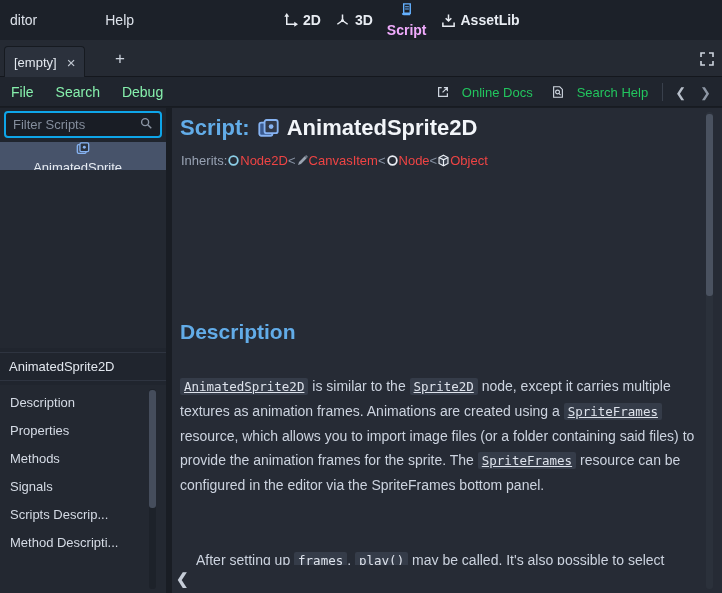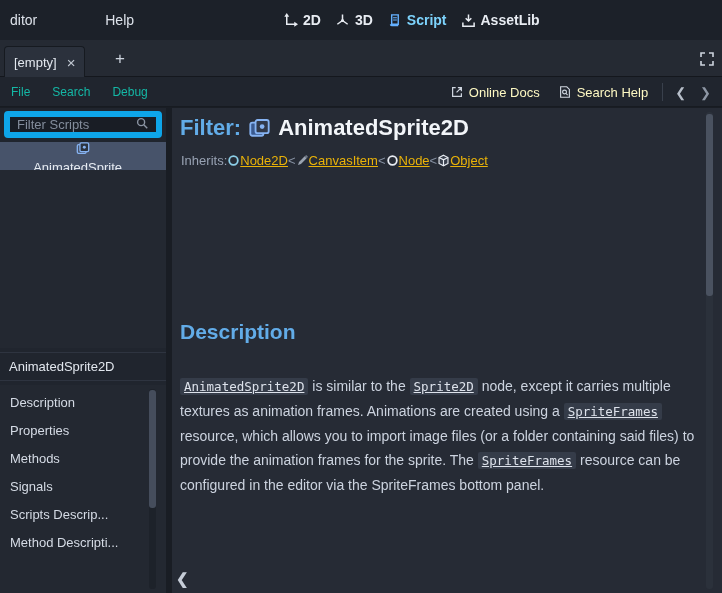--- a/index.html
+++ b/index.html
@@ -9,50 +9,50 @@
 
   
   .topbar { position:absolute; top:0; left:0; right:0; height:40px; background:#1c2129;
             display:flex; align-items:center;gap:48px; }
   .menu-item { font-size:14px; color:#dde2ea; padding:4px 10px; cursor:default; }
   .workspaces { position:absolute; left:283px; top:0; height:40px; display:flex; align-items:center; gap:14px; }
   .ws { display:flex; align-items:center; gap:5px; font-size:14px; font-weight:700; color:#e8ecf2; }
   .ws svg { width:15px; height:15px; display:block; }
   .ws .st { stroke:#e8ecf2; }
   .ws .fl { fill:#e8ecf2; }
-  .ws.active { color:#7dd3fc; }
+  .ws.active { color:#f0abfc;flex-direction:column; }
   .ws.active .st { stroke:#64b1ff; }
   .ws.active .fl { fill:#64b1ff; }
 
   
   .tabbar { position:absolute; top:40px; left:0; right:0; height:37px; background:#252a33;
             border-bottom:1px solid #14171d; }
   .tab { position:absolute; left:4px; top:6px; height:31px; background:#2b313c;
          border:1px solid #161a20; border-bottom:none; border-radius:4px 4px 0 0;
          display:flex; align-items:center; padding:0 9px; gap:10px; font-size:13px; color:#e3e8ef; }
   .tab-close { color:#c3cad4; font-size:15px; line-height:1; }
   .add-tab { position:absolute; left:110px; top:7px; font-size:17px; color:#cdd4de; padding:2px 5px; }
   .expand-btn { position:absolute; right:7px; top:11px; width:16px; height:16px; }
   .expand-btn svg { width:16px; height:16px; display:block; }
 
   
   .menurow { position:absolute; top:77px; left:0; right:0; height:30px; background:#20252e;
              border-bottom:1px solid #171b21; display:flex; align-items:center; }
-  .menurow .menu-item { font-size:12px; padding:4px 11px; color:#14b8a6; }
+  .menurow .menu-item { font-size:14px; padding:4px 11px; color:#86efac; }
   .mr-right { position:absolute; right:0; top:0; height:30px; display:flex; align-items:center; padding-right:4px; }
-  .mr-btn { display:flex; align-items:center; gap:5px; font-size:13px; color:#fef9c3; padding:3px 9px; }
+  .mr-btn { display:flex; align-items:center; gap:12px; font-size:13px; color:#22c55e; padding:3px 9px; }
   .mr-btn svg { width:14px; height:14px; display:block; }
   .mr-sep { width:1px; height:18px; background:#39404c; margin:0 5px; }
   .nav-chev { font-size:13px; padding:0 7px; color:#b6bec9; }
   .nav-chev.dim { color:#8d96a4; }
 
   
   .sidebar { position:absolute; top:108px; left:0; width:166px; bottom:0; background:#20252e; }
   .filter-wrap { position:absolute; top:3px; left:4px; width:158px; height:27px; background:#191d25;
-                 border:6px solid #0ea5e9; border-radius:4px; display:flex; align-items:center; }
+                 border:2px solid #0ea5e9; border-radius:4px; display:flex; align-items:center; }
   .filter-input { flex:1; min-width:0; background:transparent; border:none; outline:none; color:#dfe4ec;
                   font-size:13px; padding:0 7px; font-family:"Liberation Sans",sans-serif; }
   .filter-input::placeholder { color:#848d9c; }
   .filter-wrap svg { width:14px; height:14px; margin-right:7px; flex:none; }
 
   .scripts-panel { position:absolute; top:34px; left:0; width:166px; height:206px; background:#232831; }
   .script-row { display:flex; align-items:center; gap:6px; height:28px; padding:0 7px;
                 background:#47536 3; font-size:13px; color:#e6ebf2;flex-direction:column; }
   .script-row.selected { background:#47536a; }
   .script-row svg { width:14px; height:14px; flex:none; }
@@ -69,21 +69,21 @@
   .side-scroll .thumb { position:absolute; top:1px; left:0; width:7px; height:118px; background:#454d5c; border-radius:3px; }
 
   
   .doc { position:absolute; top:108px; left:172px; width:550px; bottom:0; background:#262b35; overflow:hidden; }
   .doc-title { position:absolute; top:7px; left:8px; display:flex; align-items:center; gap:8px; }
   .class-label { font-size:22px; font-weight:bold; color:#62ace8; }
   .class-icon svg { width:21px; height:21px; display:block; }
   .class-name { font-size:22px; font-weight:bold; color:#f2f5f9; }
   .inherits { position:absolute; top:45px; left:9px; display:flex; align-items:center; gap:0; font-size:13px; }
   .inherits-label { color:#98a2b3; }
-  .chain-link { color:#eab308; text-decoration:underline; cursor:pointer; }
+  .chain-link { color:#ef4444; cursor:pointer; }
   .chain-sep { color:#8792a3; }
   .node-icon { display:flex; }
   .node-icon svg { width:13px; height:13px; display:block; }
   .brief { position:absolute; top:113px; left:9px; width:462px; font-size:14px; font-weight:bold;
            line-height:24px; color:#dce1ea; }
   .desc-heading { position:absolute; top:212px; left:8px; font-size:21px; font-weight:bold; color:#62ace8; }
   .para1 { position:absolute; top:266px; left:8px; width:522px; font-size:14px; line-height:24px; color:#ccd3df; }
   .para2 { position:absolute; top:440px; left:8px; width:522px; font-size:14px; line-height:24px;
            color:#ccd3df; text-indent:16px; }
   .code { font-family:"DejaVu Sans Mono",monospace; font-size:12.5px; background:#353c49; color:#dde2eb;
@@ -226,21 +226,21 @@
       <div class="section-item">Method Descripti...</div>
       <div class="side-scroll">
         <div class="thumb"></div>
       </div>
     </div>
   </div>
 
   <div class="doc">
 
     <div class="doc-title">
-      <span class="class-label">Filter:</span>
+      <span class="class-label">Script:</span>
       <span class="class-icon">
         <svg viewBox="0 0 16 16">
             <rect x="1" y="3.5" width="10" height="10" rx="1.5" fill="#3a5a90" stroke="#86b3f2" stroke-width="1.4"></rect>
             <rect x="5" y="1.5" width="10" height="10" rx="1.5" fill="#31394a" stroke="#86b3f2" stroke-width="1.4"></rect>
             <circle cx="10" cy="6.5" r="1.8" fill="#86b3f2"></circle>
           </svg>
       </span>
       <span class="class-name">AnimatedSprite2D</span>
     </div>
 
@@ -275,20 +275,21 @@
           </svg>
       </span>
       <span class="chain-link">Object</span>
     </div>
 
 
     <div class="desc-heading">Description</div>
 
     <div class="para1"><span class="code">AnimatedSprite2D</span><span> is similar to the </span><span class="code">Sprite2D</span><span> node, except it carries multiple textures as animation frames. Animations are created using a </span><span class="code">SpriteFrames</span><span> resource, which allows you to import image files (or a folder containing said files) to provide the animation frames for the sprite. The </span><span class="code">SpriteFrames</span><span> resource can be configured in the editor via the SpriteFrames bottom panel.</span></div>
 
+    <div class="para2"><span>After setting up </span><span class="code">frames</span><span>, </span><span class="code">play()</span><span> may be called. It's also possible to select</span></div>
 
     <div class="bottom-strip">
       <span class="collapse-btn">❮</span>
     </div>
 
     <div class="doc-scroll">
       <div class="thumb"></div>
     </div>
   </div>
 

